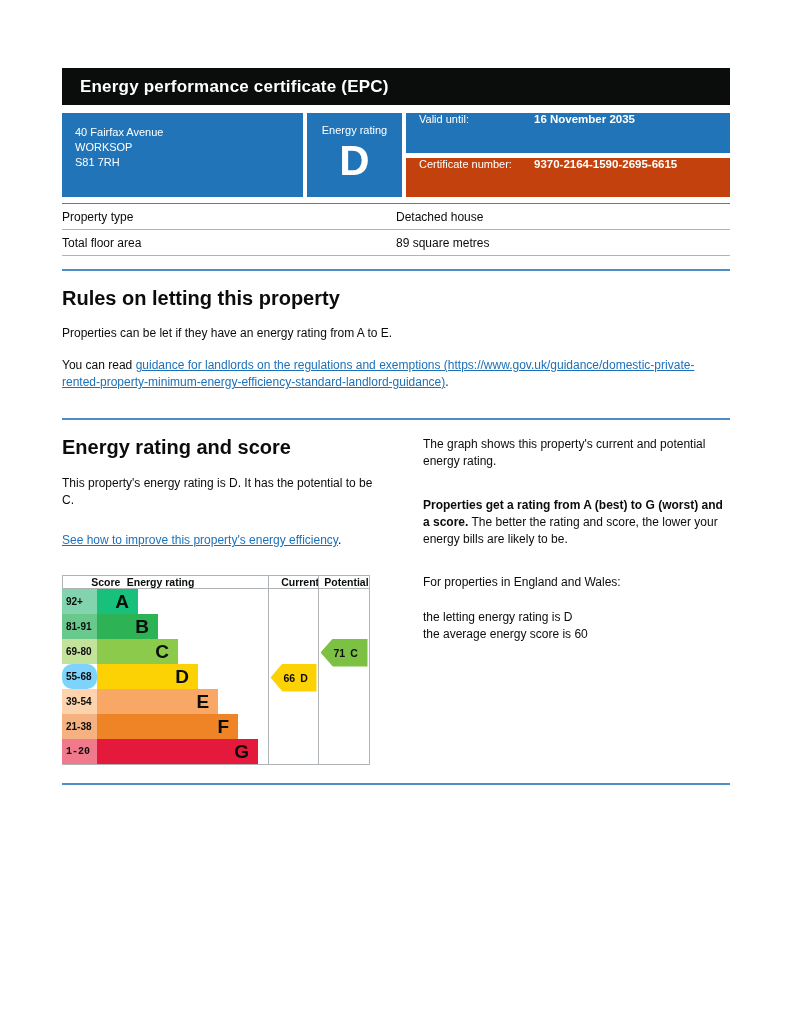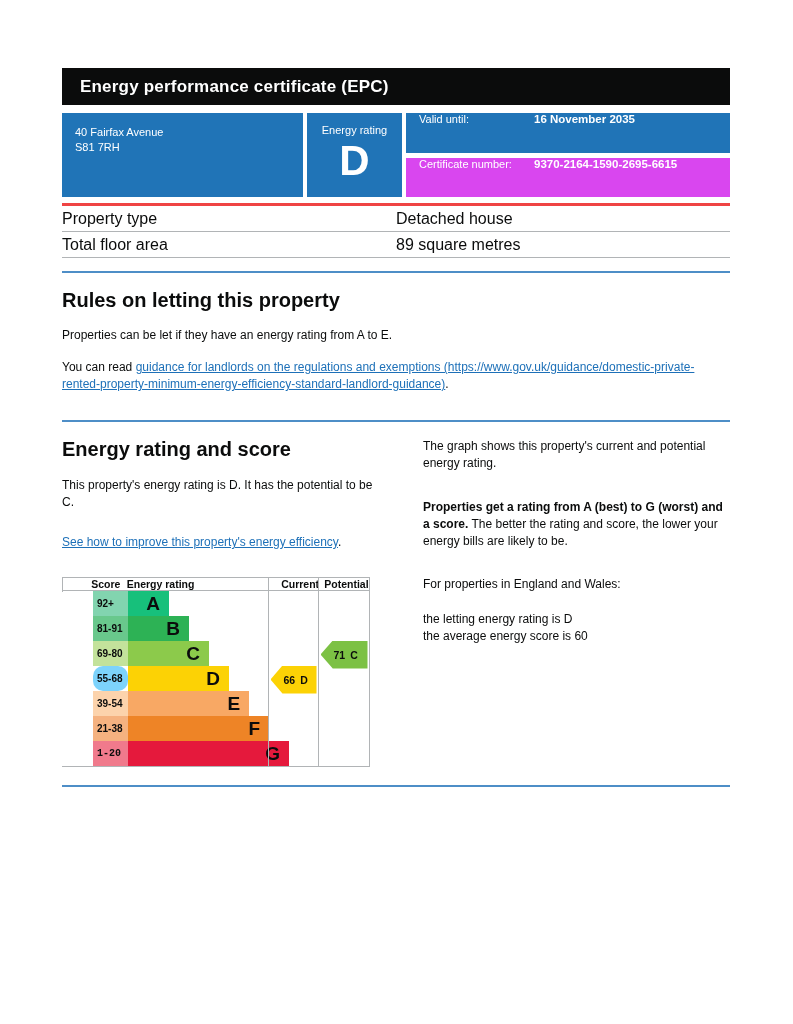--- a/index.html
+++ b/index.html
@@ -18,21 +18,21 @@
   .rating-box { width: 95px; margin-left: 4px; color: #fff; text-align: center; padding-top: 11px; }
   .rating-box .lbl { font-size: 11px; }
   .rating-box .big { font-size: 42px; font-weight: bold; line-height: 46px; margin-top: 2px; }
   .meta-col { flex: 1; margin-left: 4px; display: flex; flex-direction: column; }
   .meta-box { flex: 1; color: #fff; display: flex; align-items: flex-start; font-size: 11px; }
   .meta-box + .meta-box { margin-top: 5px; }
   .meta-box .mlabel { width: 115px; margin-left: 13px; }
   .meta-box .mvalue { font-weight: bold; font-size: 11.5px; }
 
   
-  .prop-table { border-top: 3px solid #ef4444; font-size: 16px; }
+  .prop-table { border-top: 1px solid #ef4444; font-size: 12px; }
   .prop-row { display: flex; height: 26px; align-items: center; border-bottom: 1px solid #b1b4b6; }
   .prop-row .pl { width: 50%; }
   .prop-row .pv { width: 50%; }
 
   .blue-rule { height: 2px; border: 0; }
 
   h2 { font-size: 20px; font-weight: bold; }
   p, .line { font-size: 12px; line-height: 17px; }
   a.link { color: #1d70b8; text-decoration: underline; cursor: pointer; }
   .b { font-weight: bold; }
@@ -55,21 +55,21 @@
 
   
   .chart { position: relative; width: 308px; margin-top: 26px;
            border-top: 1px solid #b1b4b6; border-bottom: 1px solid #b1b4b6; }
   .chart-head { display: flex; height: 13px; line-height: 13px; font-size: 10.5px; font-weight: bold;
                 border-bottom: 1px solid #b1b4b6; padding-left: 28px; }
   .ch-score { width: 35px; text-align: center; }
   .ch-rating { width: 171px; padding-left: 5px; }
   .ch-current { width: 50px; text-align: center; }
   .ch-potential { width: 52px; text-align: center; }
-  .band-row { display: flex; height: 25px; margin-left: 31px; }
+  .band-row { display: flex; height: 25px; }
   .score-cell { width: 35px; font-size: 10px; font-weight: bold; line-height: 25px; padding-left: 4px; }
   .bars-area { width: 171px; }
   .band-bar { height: 25px; text-align: right; }
   .band-letter { font-size: 19px; font-weight: bold; line-height: 25px; padding-right: 9px; }
   .vline { position: absolute; top: 0; bottom: 0; width: 1px; background: #b1b4b6; }
   .vline-head { position: absolute; top: 0; height: 14px; width: 1px; background: #b1b4b6; }
   .arrow { position: absolute; height: 28px; display: flex; align-items: center;
            padding-left: 13px; font-size: 10.5px; font-weight: bold;
            clip-path: polygon(0 50%, 26% 0, 100% 0, 100% 100%, 26% 100%); }
   .arrow .sp { margin-left: 5px; }
@@ -82,32 +82,33 @@
 <div class="page">
   <div class="content">
 
     <div class="title-bar" style="background-color: rgb(11, 12, 12); padding-left: 18px;">
       <h1>Energy performance certificate (EPC)</h1>
     </div>
 
     <div class="summary-row">
       <div class="addr-box" style="background-color: rgb(32, 116, 183);">
         <div>40 Fairfax Avenue</div>
+        <div>WORKSOP</div>
         <div>S81 7RH</div>
       </div>
       <div class="rating-box" style="background-color: rgb(32, 116, 183);">
         <div class="lbl">Energy rating</div>
         <div class="big">D</div>
       </div>
       <div class="meta-col">
         <div class="meta-box" style="background-color: rgb(32, 116, 183);">
           <span class="mlabel">Valid until:</span>
           <span class="mvalue">16 November 2035</span>
         </div>
-        <div class="meta-box" style="background-color: #d946ef;">
+        <div class="meta-box" style="background-color: #c2410c;">
           <span class="mlabel">Certificate number:</span>
           <span class="mvalue">9370-2164-1590-2695-6615</span>
         </div>
       </div>
     </div>
 
     <div class="prop-table">
       <div class="prop-row">
         <span class="pl">Property type</span>
         <span class="pv">Detached house</span>

